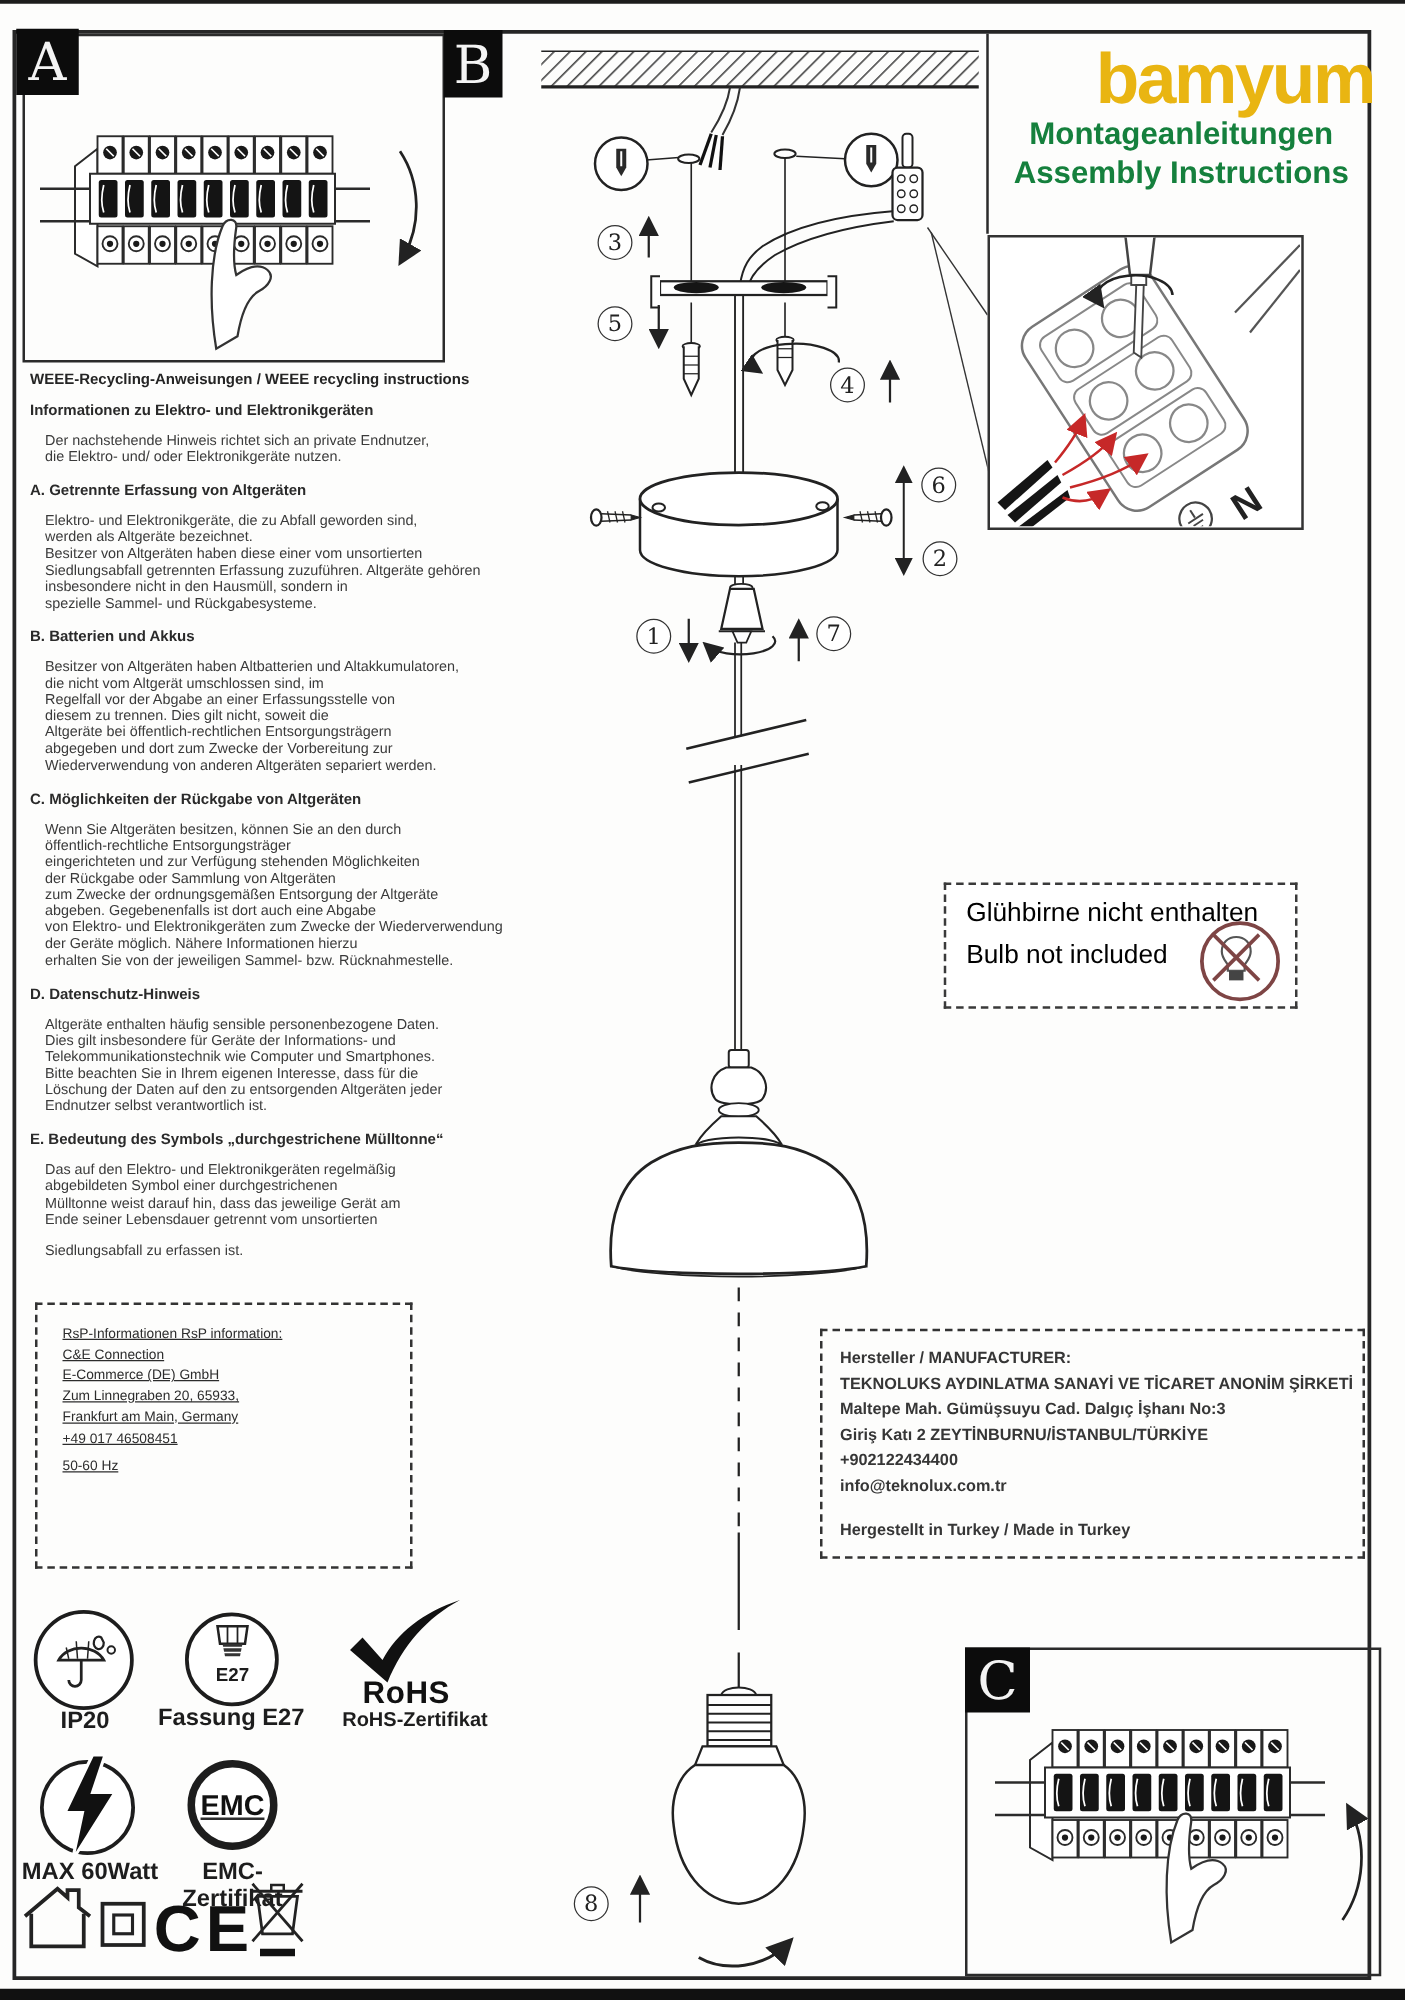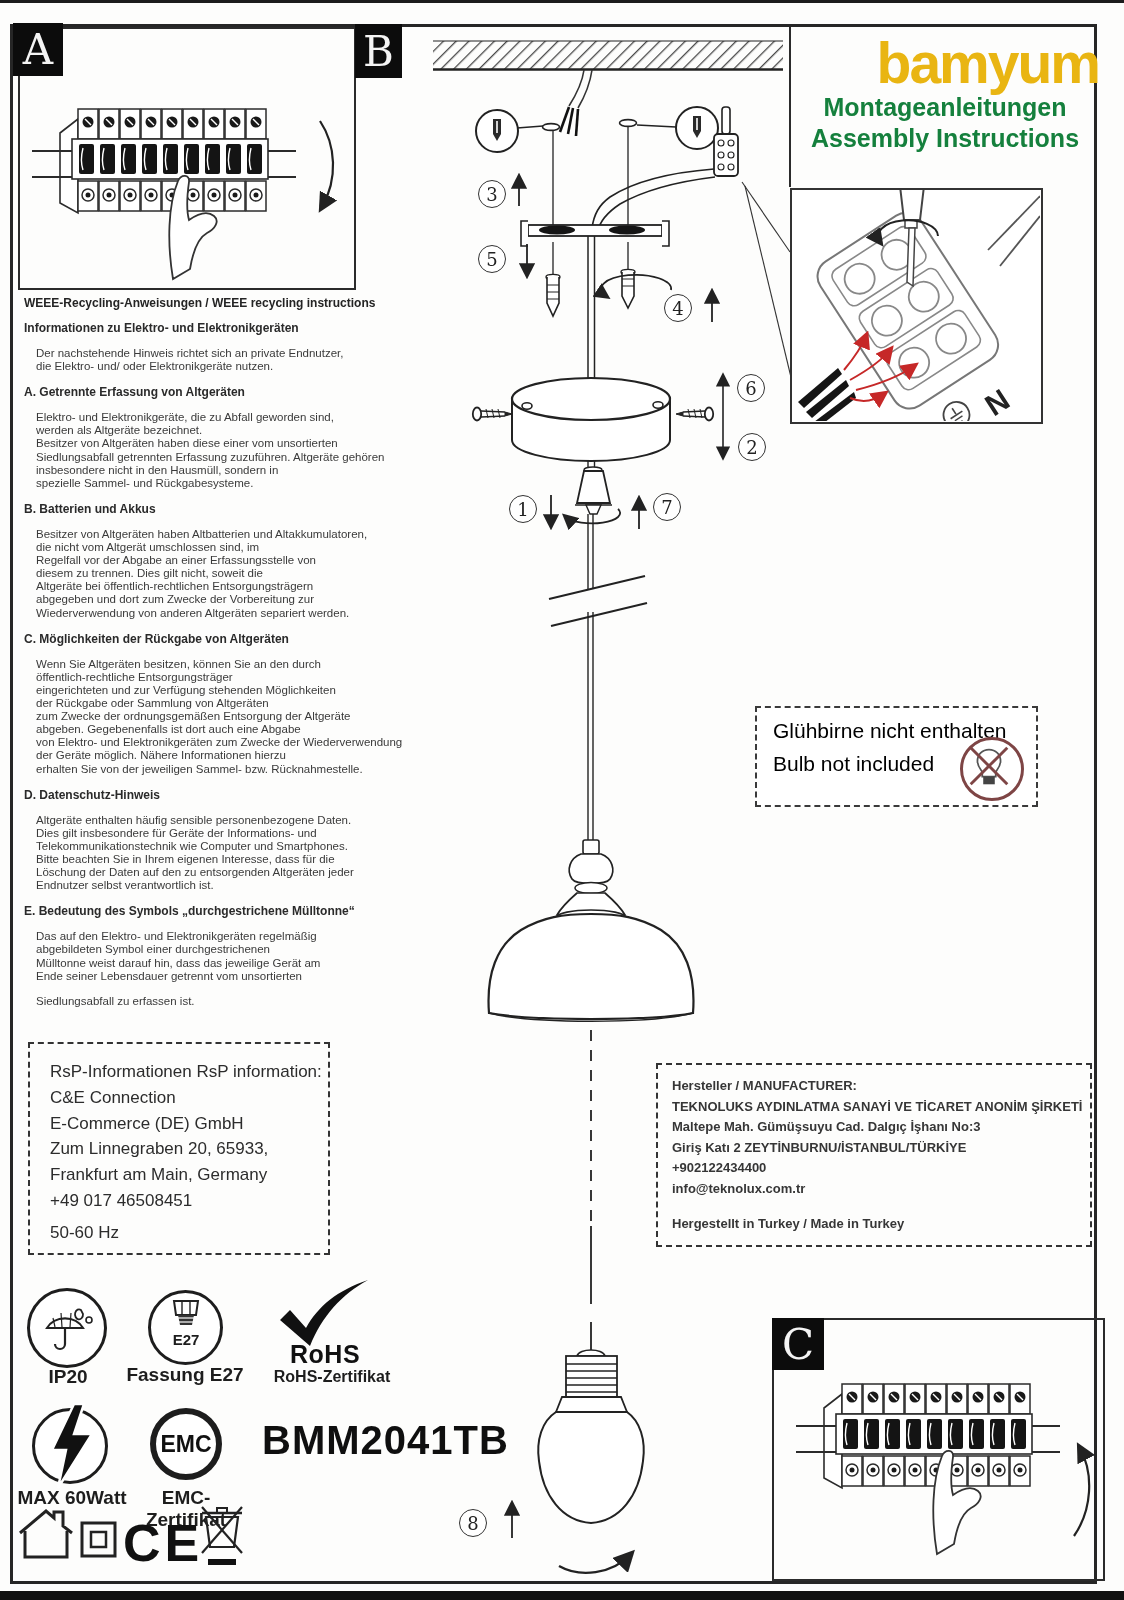--- a/index.html
+++ b/index.html
@@ -20,26 +20,26 @@
   .weee{left:24px;top:296px;width:414px;z-index:3;}
   .weee-title{font-size:12px;font-weight:700;color:#242424;margin-bottom:10px;}
   .weee h4{font-size:12px;font-weight:700;color:#2a2a2a;margin:11px 0 6px 0;}
   .weee p{font-size:11.5px;color:#3a3a3a;line-height:1.14;margin:12px;white-space:pre-line;}
   .weee .footer-line{margin-top:11px;}
   .bulb-note{left:755px;top:706px;width:283px;height:101px;border:2.5px dashed #3a3a3a;box-sizing:border-box;
              padding:11px 0 0 16px;z-index:5;background:#fff;}
   .bn-line{font-size:21px;color:#000000;margin-bottom:9px;}
   .no-bulb{position:absolute;right:12px;top:29px;width:58px;height:58px;border:3px solid #7e4545;border-radius:50%;}
   .rsp-box{left:28px;top:1042px;width:302px;height:213px;border:2.5px dashed #333;box-sizing:border-box;
-           padding:15px 0 0 20px;font-size:17px;color:#2c2c2c;line-height:1.52;z-index:5;}
+           padding:15px 0 0 20px;font-size:11px;color:#2c2c2c;line-height:1.52;z-index:5;text-decoration:underline;}
   .rsp-box .gap{margin-top:6px;}
   .mfg-box{left:656px;top:1063px;width:436px;height:184px;border:2.5px dashed #333;box-sizing:border-box;
            padding:11px 0 0 14px;font-size:13px;font-weight:700;color:#363636;line-height:1.58;z-index:5;}
   .mfg-made{margin-top:15px;}
-  .cert-circle{border:3px solid #1d1d1d;border-radius:50%;box-sizing:border-box;display:flex;align-items:center;justify-content:center;background:#fff;z-index:5;}
+  .cert-circle{border:3px solid #1d1d1d;border-radius:50%;box-sizing:border-box;display:flex;align-items:center;justify-content:center;background:#fff;z-index:5;text-decoration:underline;}
   .cert-label{font-size:19px;font-weight:700;color:#1d1d1d;text-align:center;z-index:5;}
   .rohs-word{font-size:25px;font-weight:700;color:#111;letter-spacing:0.5px;z-index:5;}
   .emc-word{font-size:23px;font-weight:700;color:#111;}
   .model{font-size:40px;font-weight:700;color:#0f0f0f;letter-spacing:1px;z-index:5;}
   .step{position:absolute;width:28px;height:28px;border:1.7px solid #333;border-radius:50%;background:#fff;
         display:flex;align-items:center;justify-content:center;font-family:"DejaVu Serif",serif;
         font-size:18px;color:#222;z-index:6;box-sizing:border-box;}
   svg{display:block;}
   .diagram-svg{left:420px;top:24px;z-index:2;pointer-events:none;}
   text{font-family:"Liberation Sans",sans-serif;}
@@ -478,21 +478,20 @@
       <polygon points="34,0 12,46 26,46 18,84 52,30 34,30 44,0" fill="#111" stroke="#fff" stroke-width="2.5"></polygon>
     </svg>
   </div>
   <div class="abs cert-label" style="left:12px;top:1487px;width:120px;">MAX 60Watt</div>
 
   <div class="abs cert-circle" style="left:150px;top:1408px;width:72px;height:72px;border-width:6px;">
     <span class="emc-word">EMC</span>
   </div>
   <div class="abs cert-label" style="left:126px;top:1487px;width:120px;">EMC-Zertifikat</div>
 
-  <div class="abs model" style="left:262px;top:1418px;">BMM2041TB</div>
 
   <svg class="abs" style="left:16px;top:1503px;z-index:5;" width="230" height="74" viewBox="0 0 230 74">
     <g fill="none" stroke="#222" stroke-width="3">
       <path d="M4,30 L30,8 L38,15 L38,9 H47 V23 L56,30"></path>
       <path d="M9,28 V54 H51 V28"></path>
     </g>
     <g fill="none" stroke="#222">
       <rect x="66" y="20" width="33" height="33" stroke-width="3"></rect>
       <rect x="75" y="29" width="15" height="15" stroke-width="2.5"></rect>
     </g>

